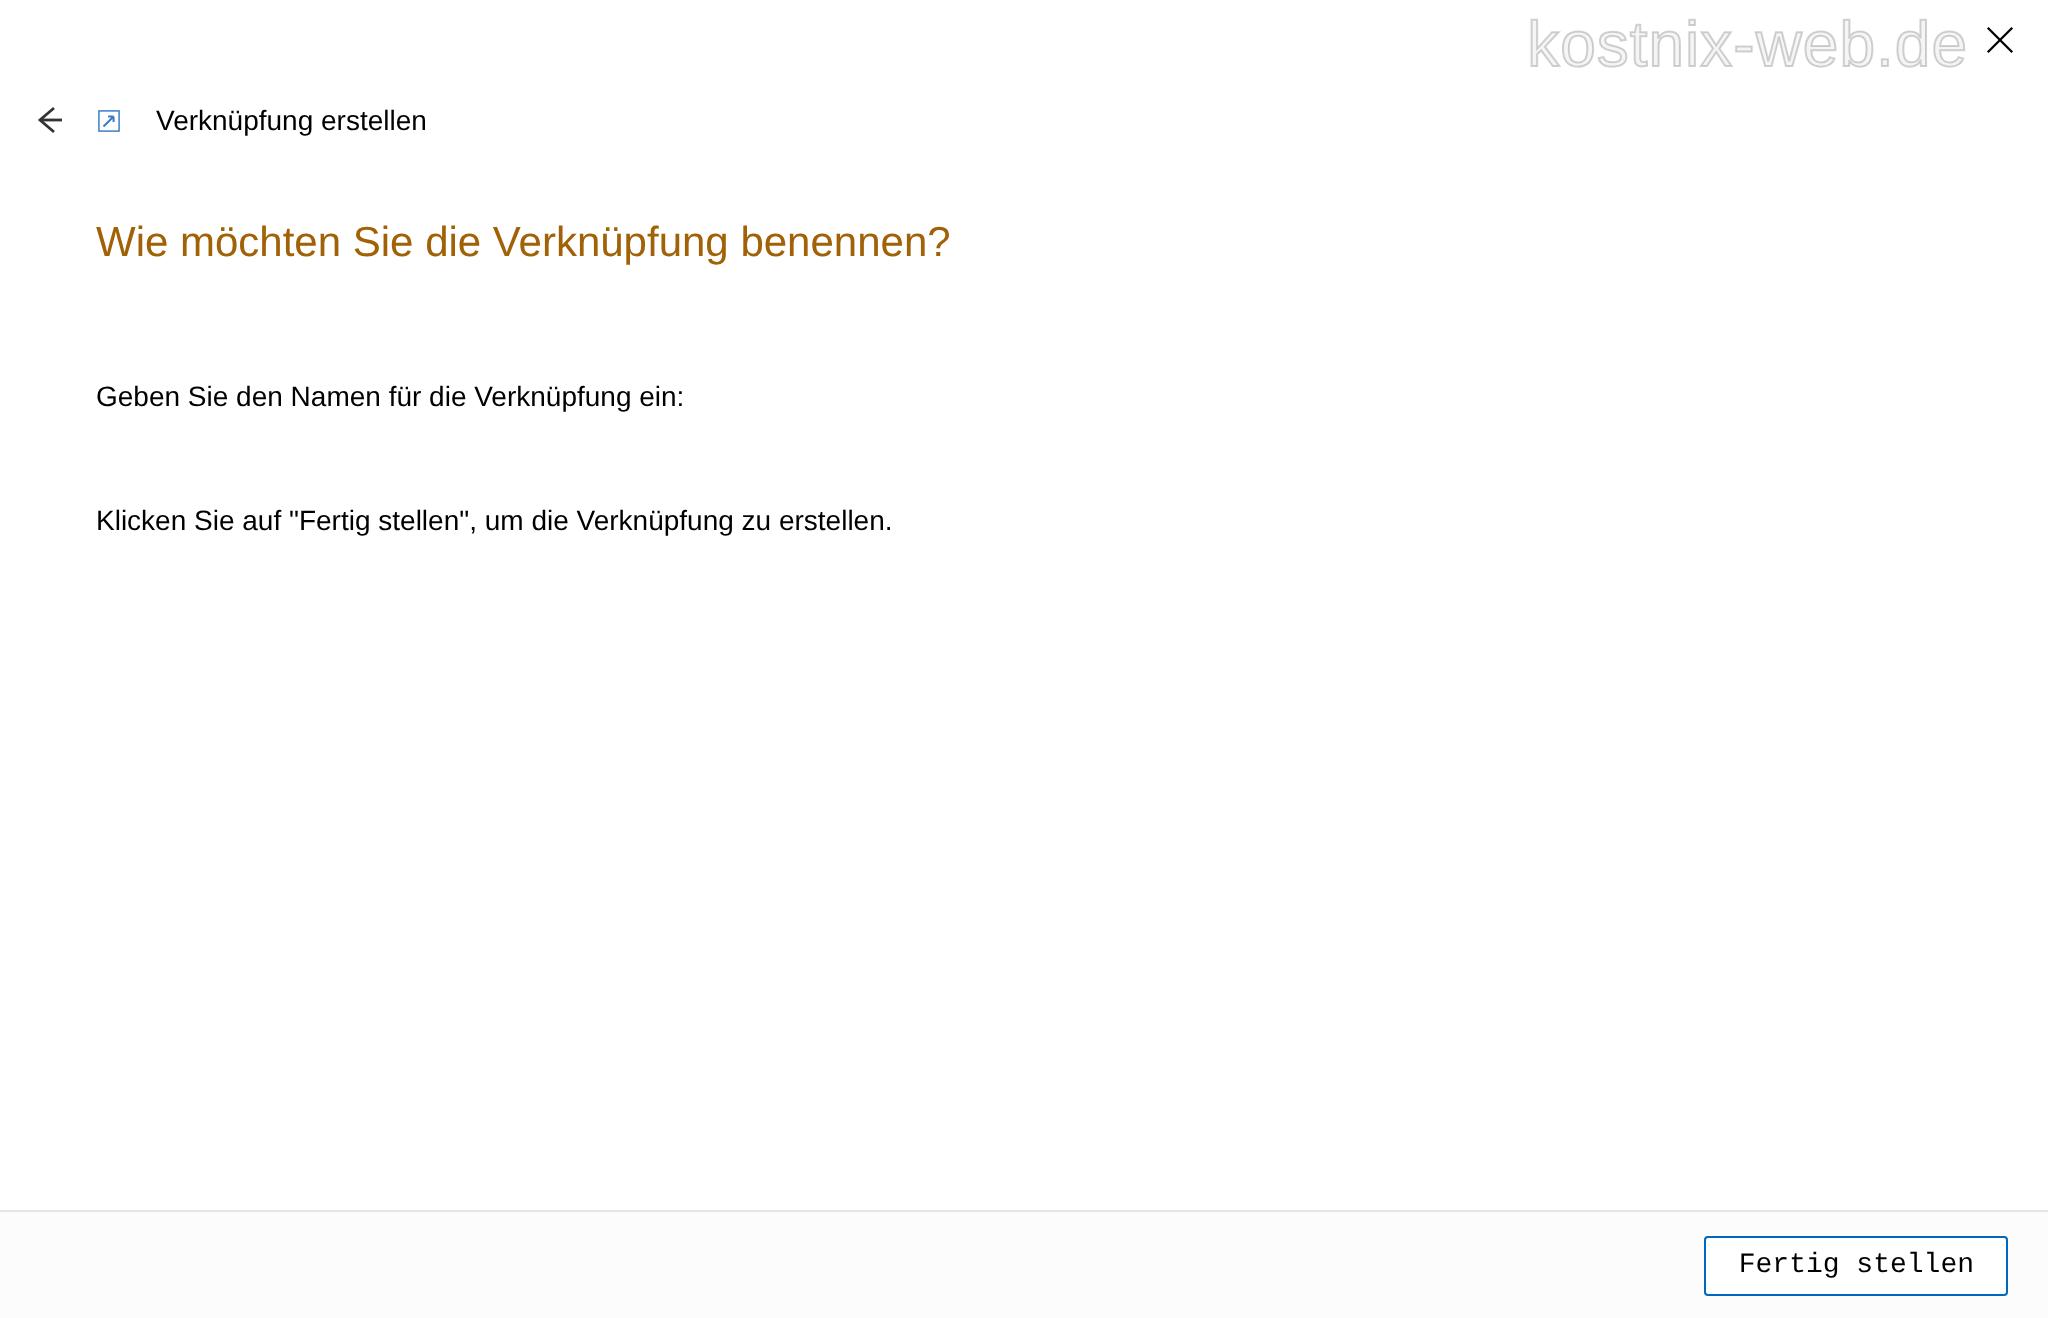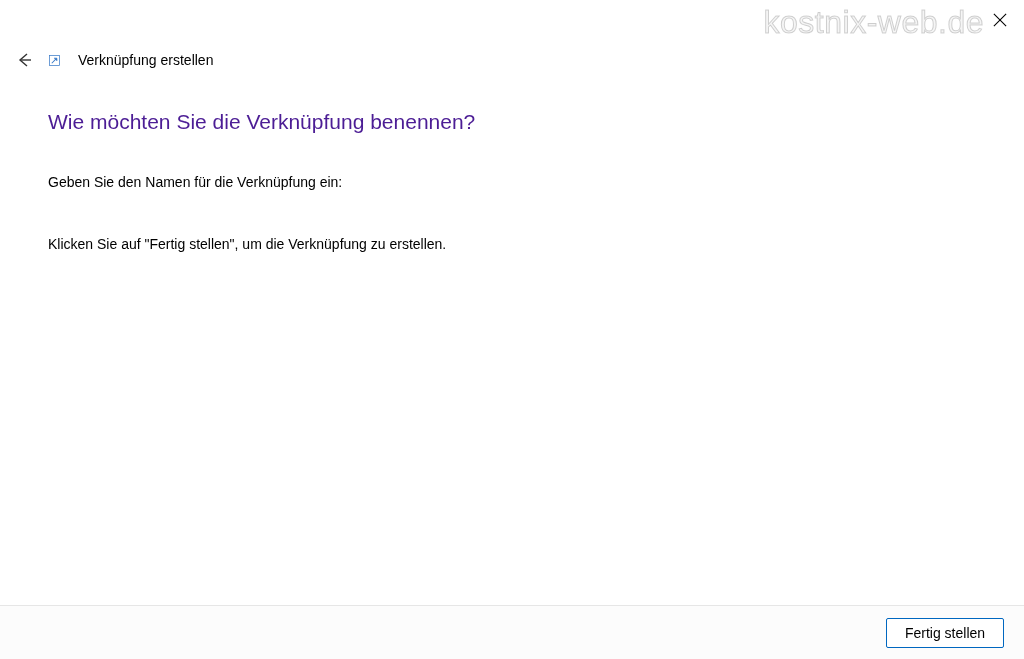--- a/index.html
+++ b/index.html
@@ -83,23 +83,23 @@
       margin-left: 6px;
     }
     .content {
       position: absolute;
       top: 110px;
       left: 48px;
       right: 48px;
     }
     .question {
       font-size: 21px;
-      color: #4c1d95;
+      color: #a16207;
       font-weight: 400;
-      margin-bottom: 40px;
+      margin-bottom: 56px;
     }
     .field-label {
       font-size: 14px;
       color: #000;
       margin-bottom: 20px;
     }
     .name-input {
       width: 420px;
       height: 30px;
       padding: 4px 8px;
@@ -122,20 +122,21 @@
       left: 0;
       right: 0;
       height: 54px;
       border-top: 1px solid #e6e6e6;
       background: #fcfcfc;
       display: flex;
       align-items: center;
       justify-content: flex-end;
       padding-right: 20px;
       gap: 10px;
+      font-family: Liberation Mono, monospace;
     }
     .btn {
       min-width: 118px;
       height: 30px;
       font-size: 14px;
       font-family: inherit;
       background: #ffffff;
       border: 1px solid #c8c8c8;
       cursor: pointer;
       padding: 0 16px;

